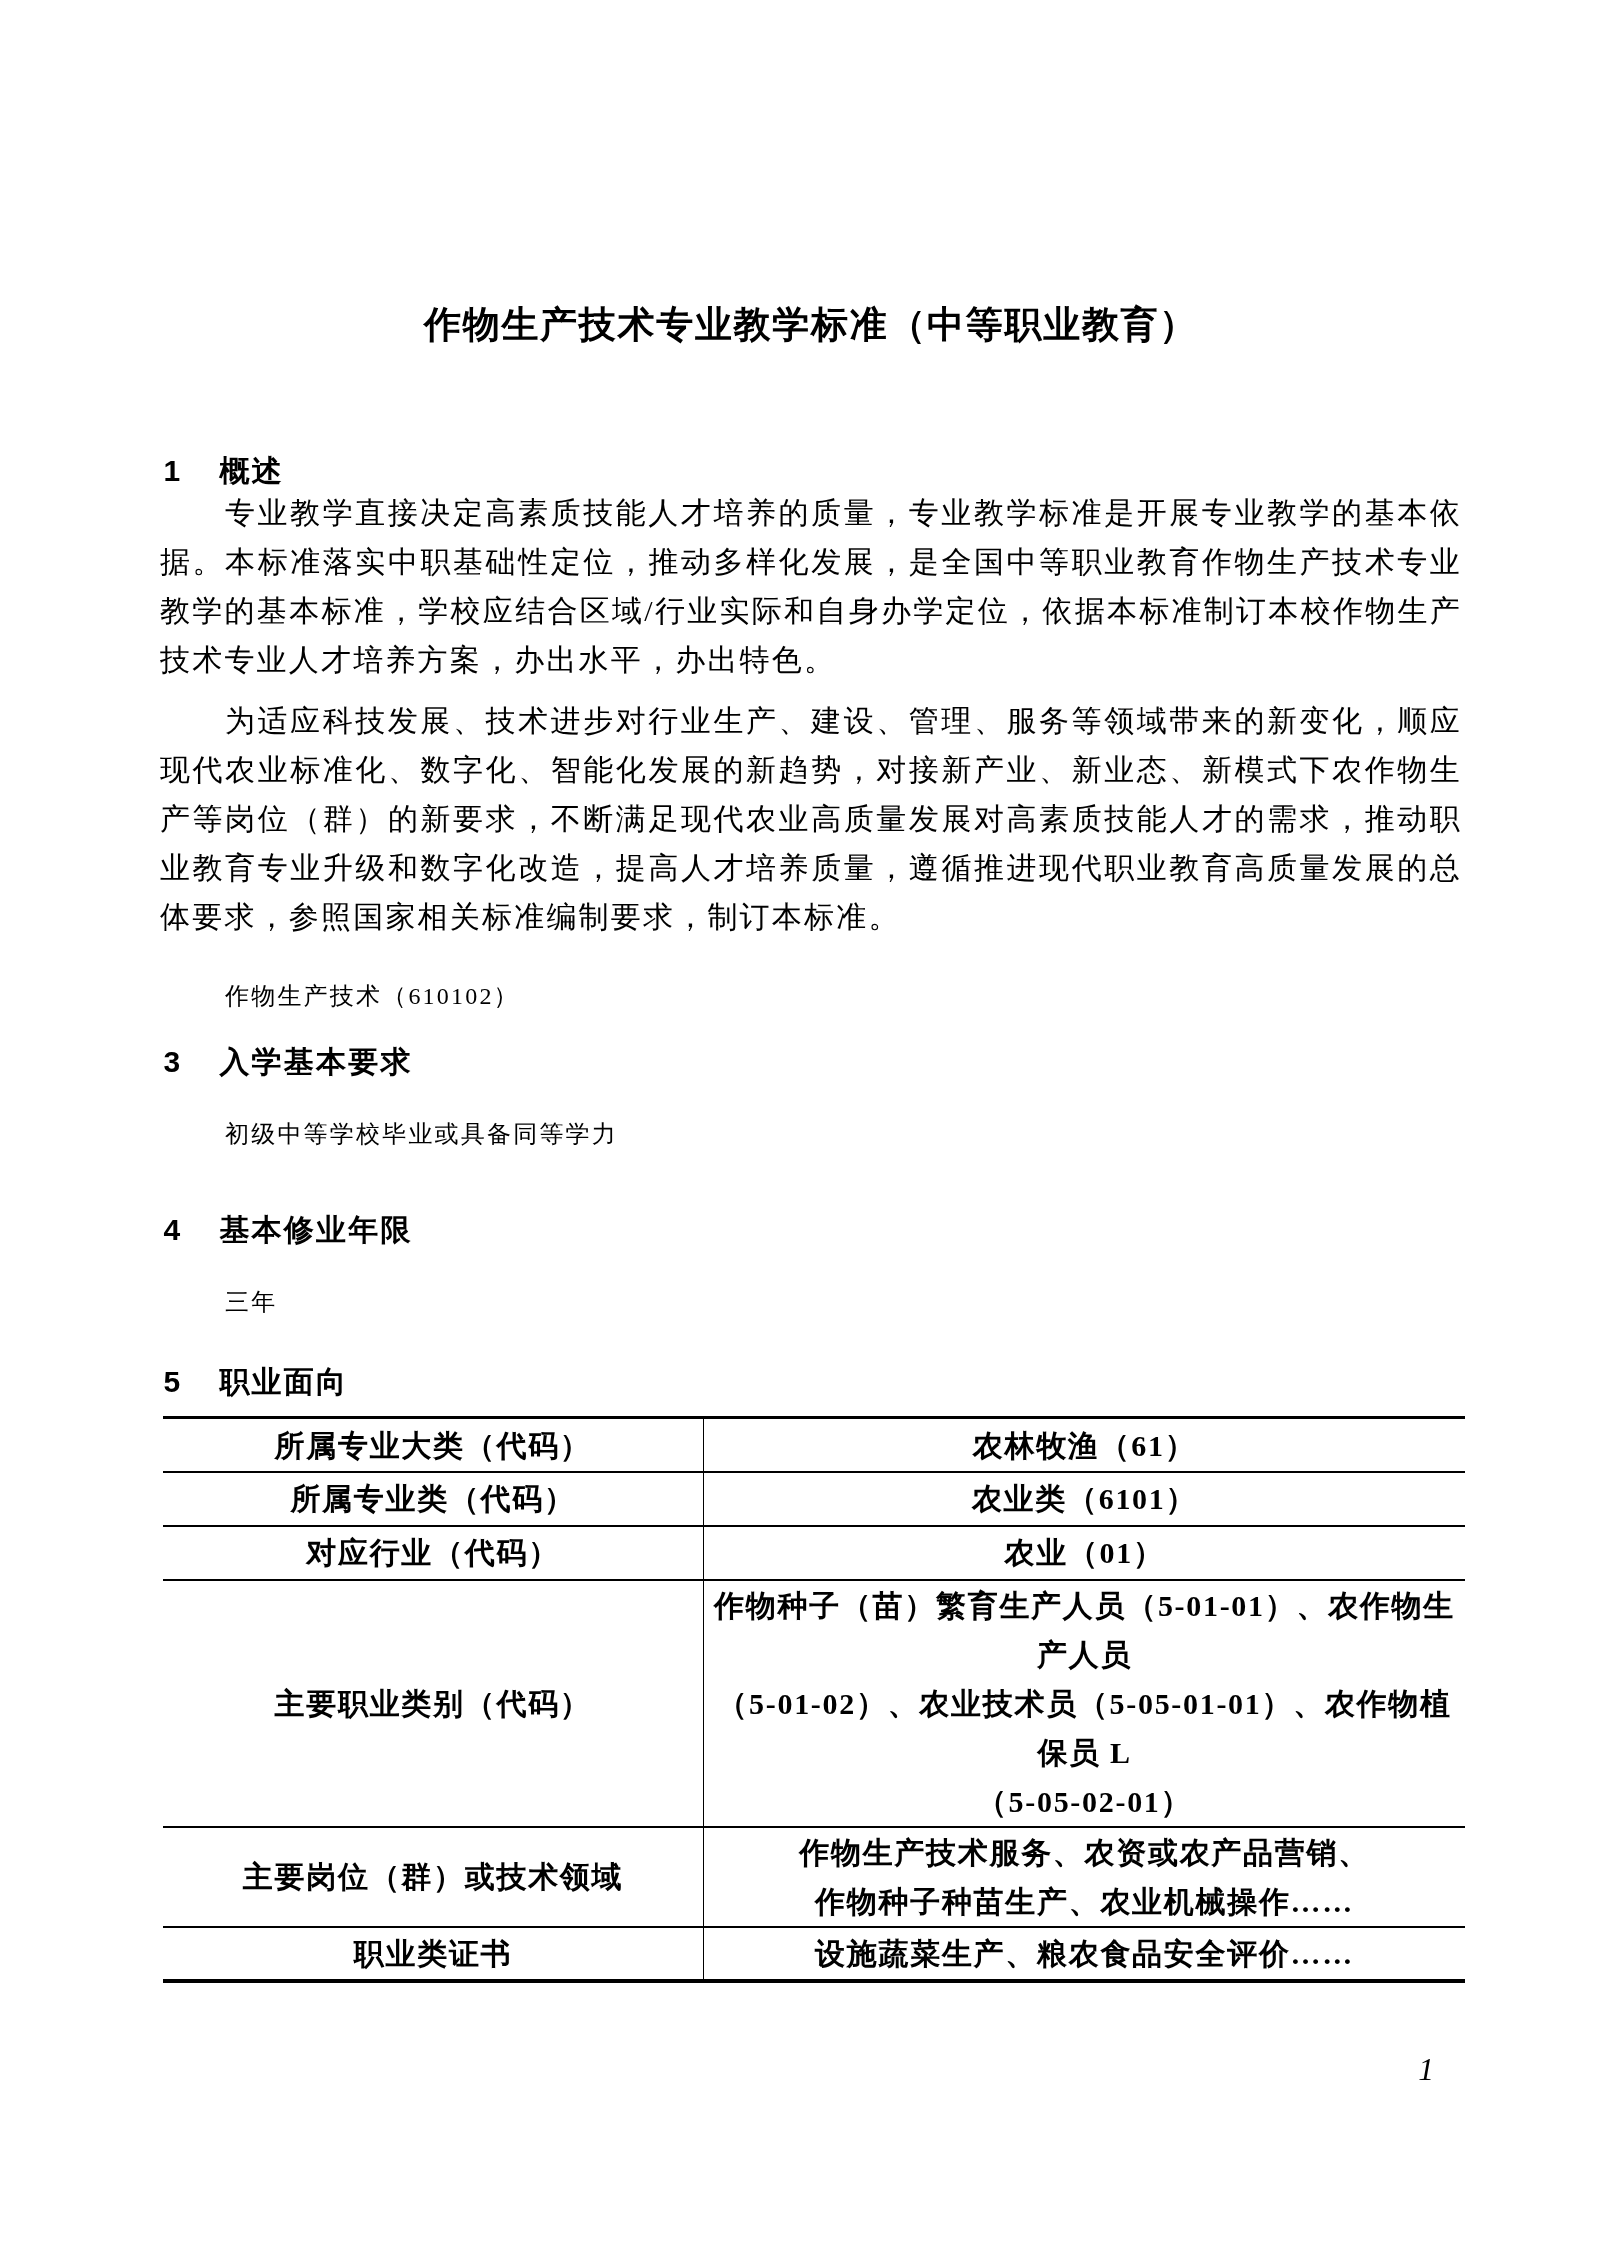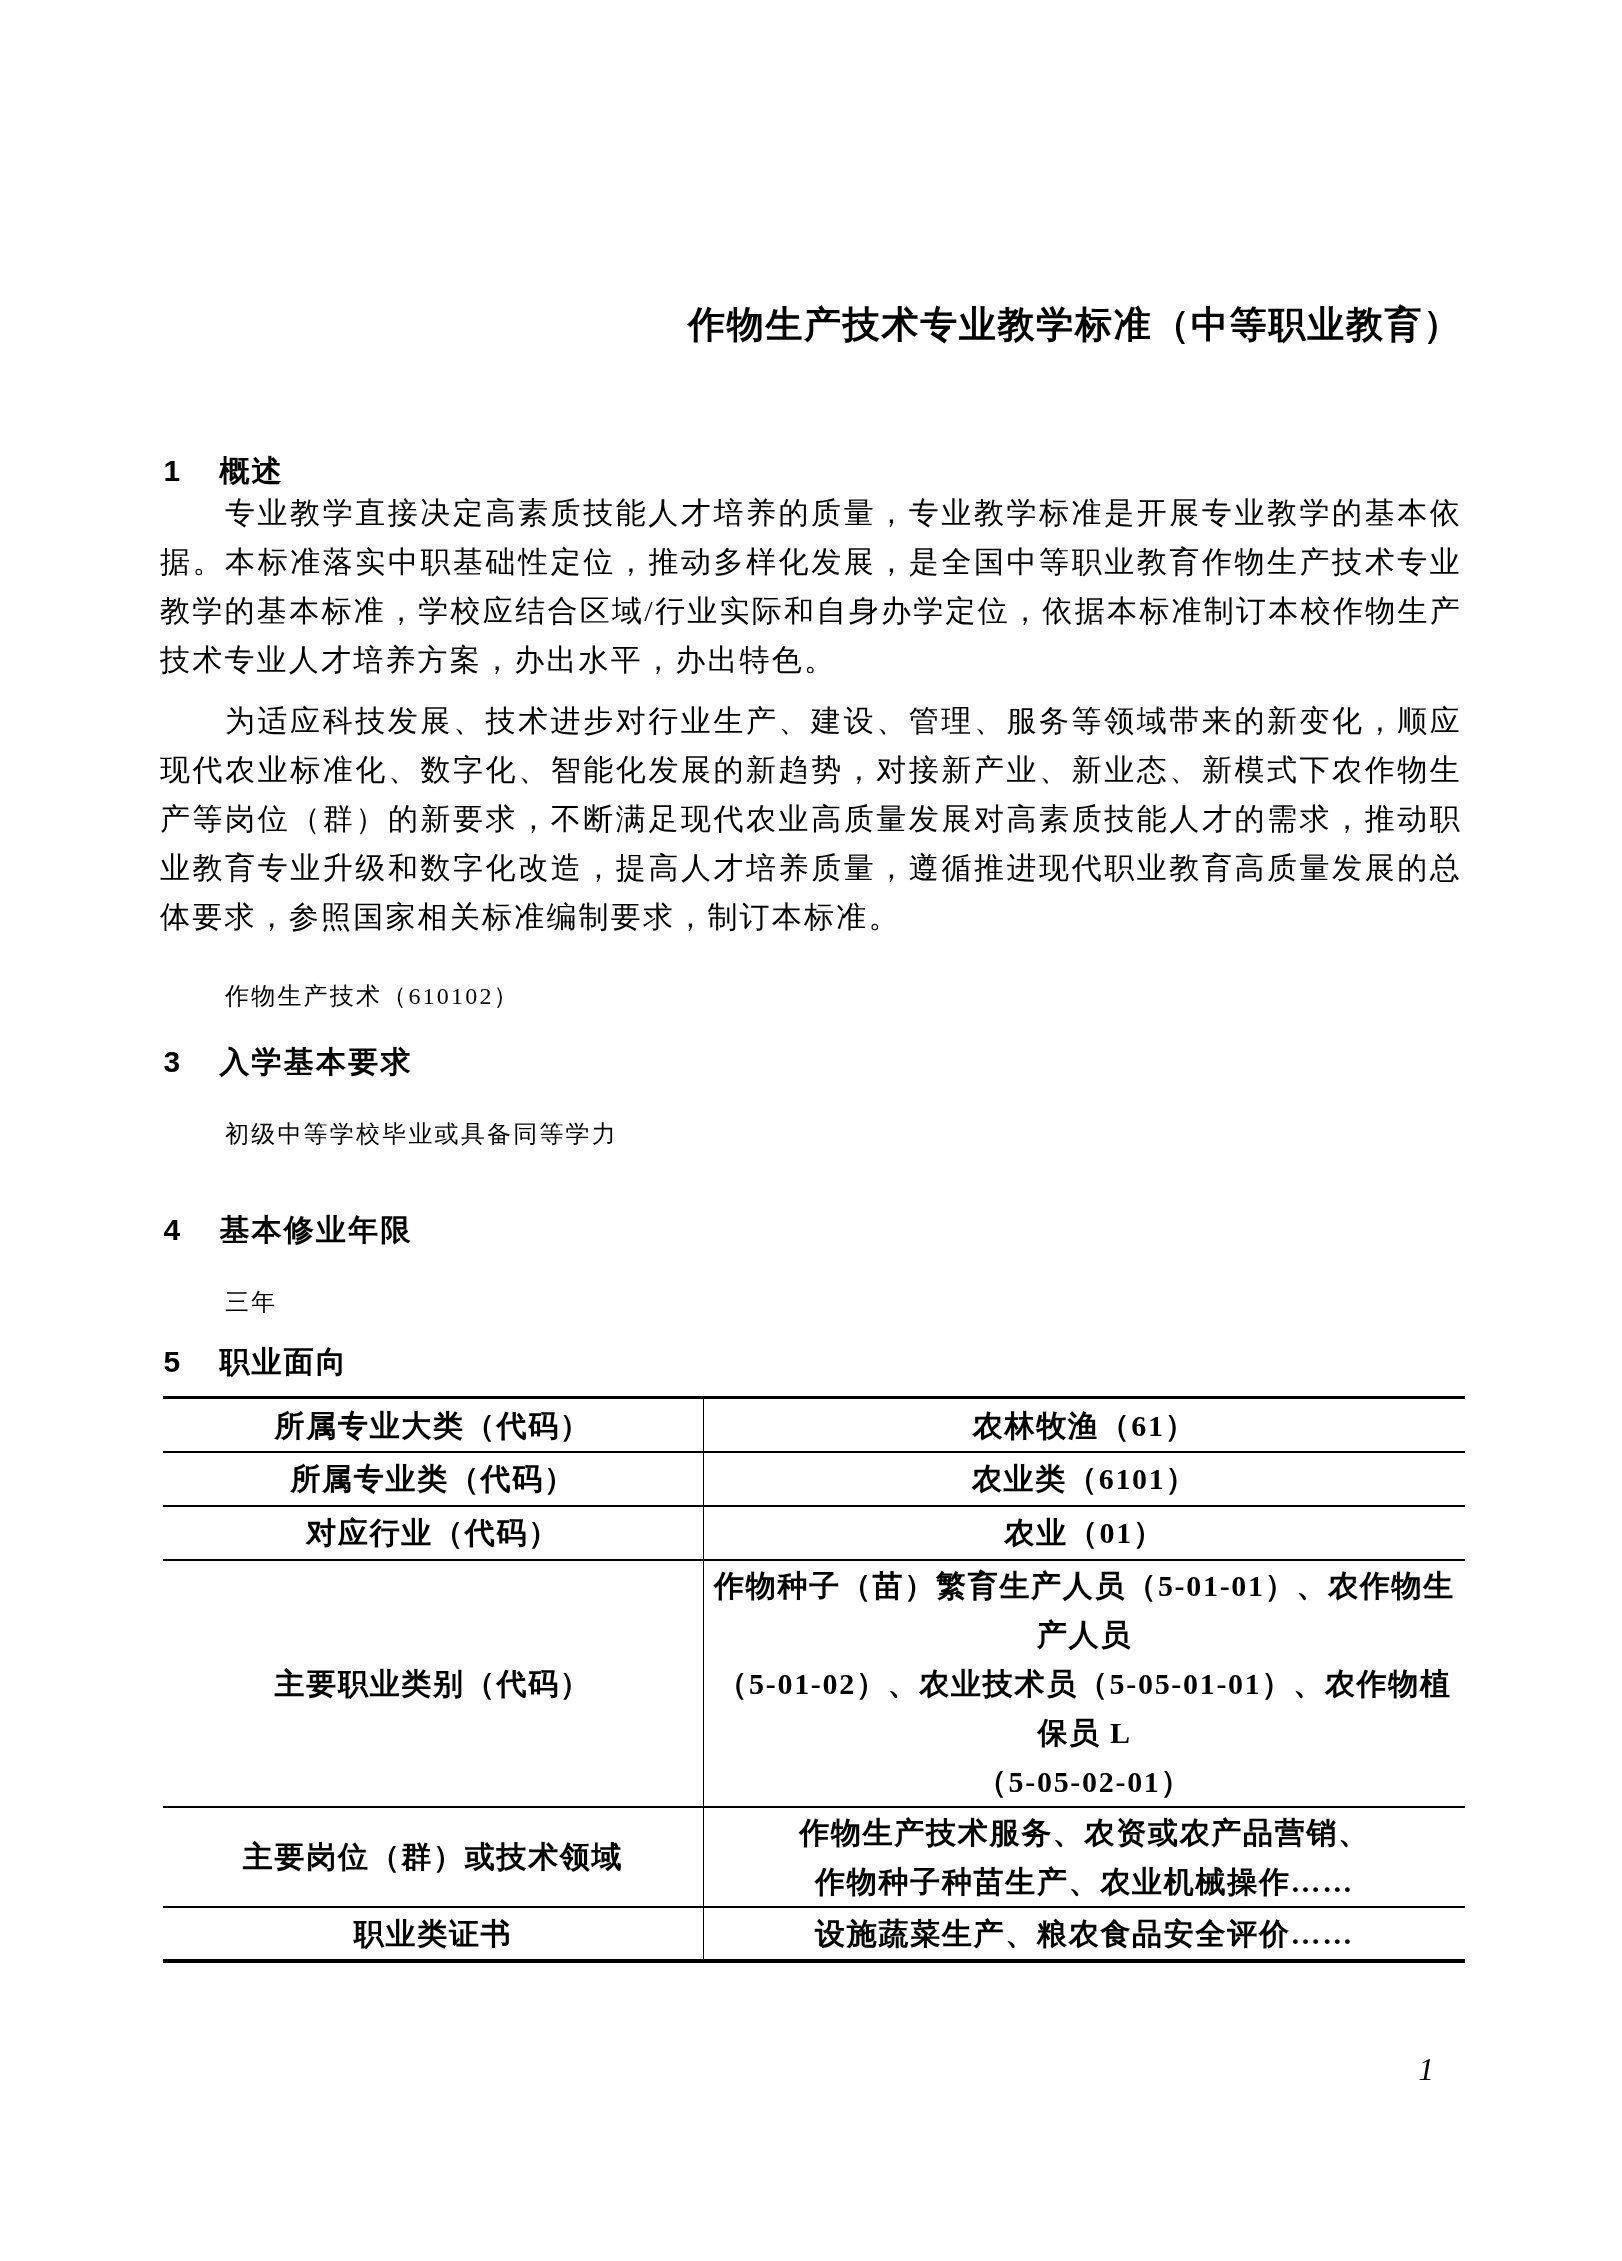--- a/index.html
+++ b/index.html
@@ -17,41 +17,41 @@
     box-sizing: border-box;
     padding: 305px 160px 0 160px;
     font-family: "Liberation Serif", "DejaVu Serif", serif;
   }
   .doc-title {
     font-family: "Liberation Serif", "DejaVu Serif", serif;
     font-weight: bold;
     font-size: 37px;
     line-height: 40px;
     letter-spacing: 1.7px;
-    text-align: right;
+    text-align: center;
     white-space: nowrap;
   }
   .sec-heading {
     font-family: "Liberation Sans", "DejaVu Sans", sans-serif;
     font-weight: bold;
     font-size: 30px;
     line-height: 34px;
     letter-spacing: 2.2px;
   }
   .h-num {
     display: inline-block;
     min-width: 56px;
     padding-left: 3.4px;
     letter-spacing: 0;
   }
   .mt-h1 { margin-top: 109px; }
   .mt-h2 { margin-top: 36px; }
   .mt-h3 { margin-top: 24px; }
   .mt-h4 { margin-top: 54px; }
-  .mt-h5 { margin-top: 18px; }
+  .mt-h5 { margin-top: 38px; }
   .body-par {
     margin: 0;
     font-size: 30px;
     line-height: 49px;
     letter-spacing: 2.2px;
     text-align: justify;
     text-indent: 65px;
   }
   .mt-p1 { margin-top: 12.4px; }
   .body-line {

